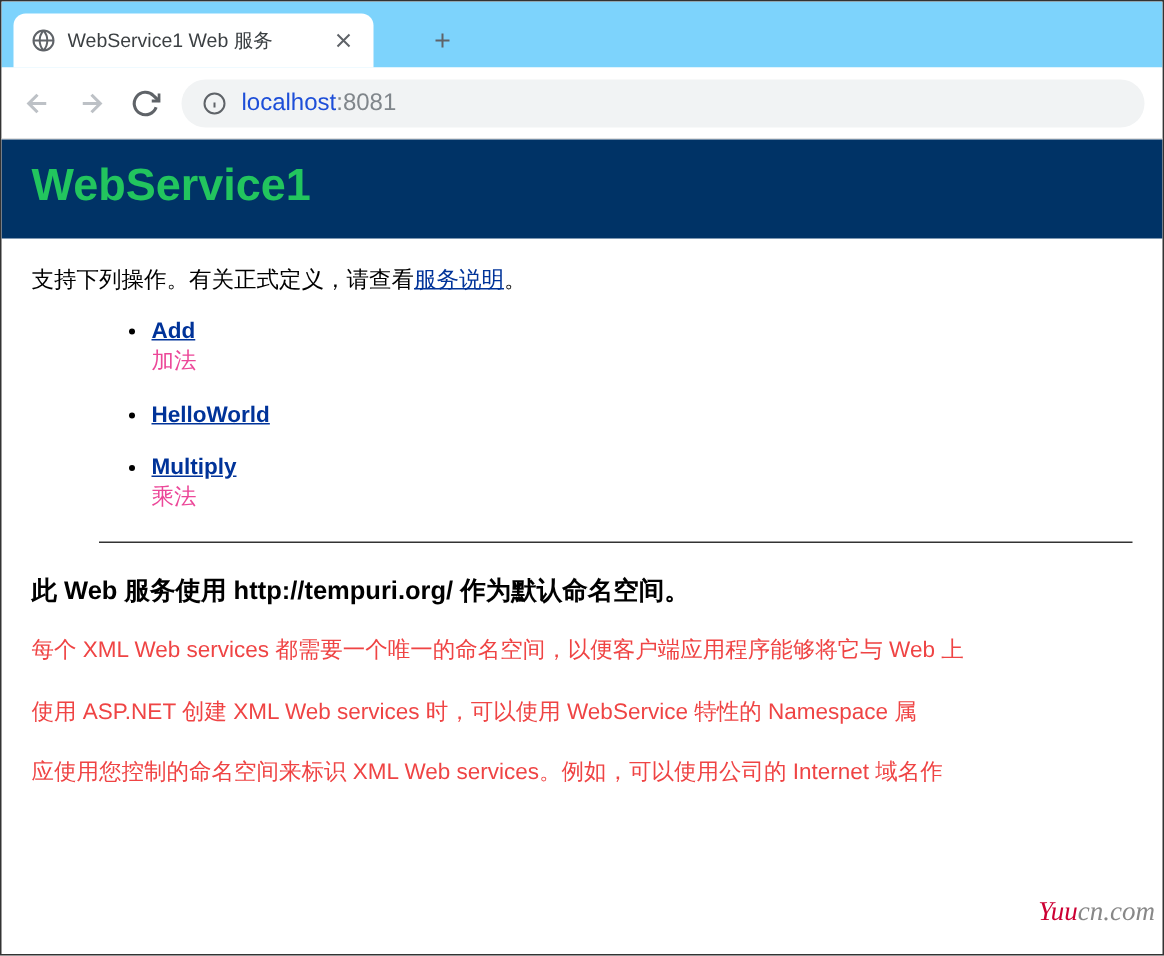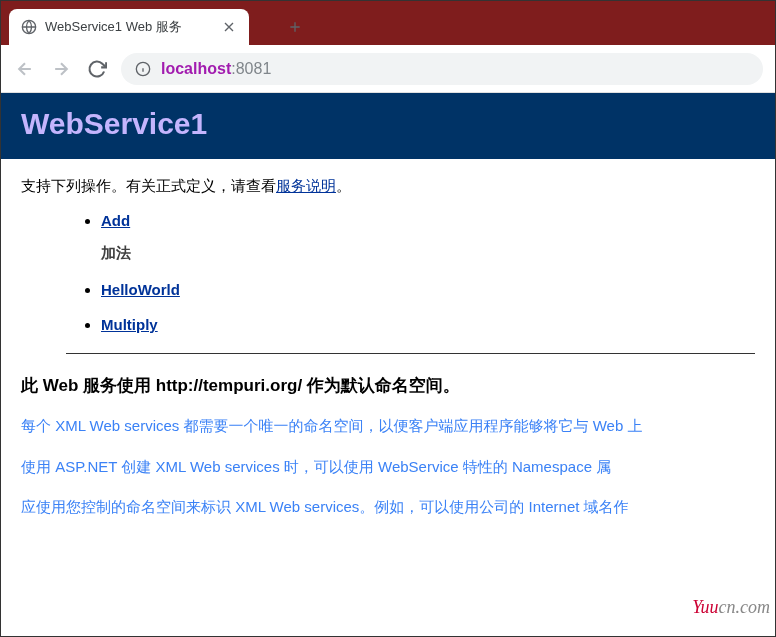--- a/index.html
+++ b/index.html
@@ -1,50 +1,50 @@
 <!DOCTYPE html>
 <html><head>
   <meta charset="utf-8">
   <style>
     * { margin: 0; padding: 0; box-sizing: border-box; }
     body { font-family: Arial, "Microsoft YaHei", sans-serif; background: #fff; width: 776px; height: 637px; overflow: hidden; position: relative; border: 1px solid #333; }
     
-    .tab-bar { height: 44px; background: #7f1d1d; display: flex; align-items: flex-end; padding-left: 8px; padding-top: 8px; gap: 24px; }
+    .tab-bar { height: 44px; background: #7dd3fc; display: flex; align-items: flex-end; padding-left: 8px; padding-top: 8px; gap: 24px; }
     .tab { background: #fff; height: 36px; display: flex; align-items: center; padding: 0 12px; border-radius: 8px 8px 0 0; min-width: 240px; gap: 8px; position: relative; }
     .tab-favicon { width: 16px; height: 16px; color: #5f6368; }
     .tab-title { font-size: 13px; color: #3c4043; flex: 1; white-space: nowrap; overflow: hidden; }
     .tab-close { width: 16px; height: 16px; color: #5f6368; cursor: pointer; }
     .new-tab { width: 28px; height: 28px; display: flex; align-items: center; justify-content: center; color: #5f6368; margin-left: 8px; margin-bottom: 4px; cursor: pointer; }
     
     .addr-bar { height: 48px; background: #fff; display: flex; align-items: center; padding: 0 12px; gap: 12px; border-bottom: 1px solid #e0e0e0; }
     .nav-btn { width: 24px; height: 24px; color: #5f6368; display: flex; align-items: center; justify-content: center; }
     .nav-btn.disabled { color: #bdc1c6; }
     .url-box { flex: 1; height: 32px; background: #f1f3f4; border-radius: 16px; display: flex; align-items: center; padding: 0 14px; gap: 10px; }
     .info-icon { width: 16px; height: 16px; color: #5f6368; }
     .url-text { font-size: 16px; color: #202124; }
-    .url-host { color: #a21caf; font-weight: bold; }
+    .url-host { color: #1d4ed8; }
     .url-port { color: #80868b; }
     
-    .page-header { background: #003366; color: #c4b5fd; padding: 14px 20px 18px; }
+    .page-header { background: #003366; color: #22c55e; padding: 14px 20px 18px; }
     .page-header h1 { font-size: 30px; font-weight: bold; font-family: Verdana, Arial, sans-serif; }
     
     .content { padding: 18px 20px; font-size: 15px; color: #000; }
     .intro { margin-bottom: 16px; font-size: 15px; }
     .intro a { color: #003399; text-decoration: underline; margin-top: 26px; }
     
     .ops { margin-left: 80px; margin-bottom: 20px; }
     .ops li { margin-bottom: 18px; font-size: 15px; list-style: disc; }
     .ops a { color: #003399; font-weight: bold; text-decoration: underline; font-family: Verdana, Arial, sans-serif; }
-    .op-desc { display: block; margin-top: 15px; color: #404040; font-weight: bold; }
+    .op-desc { display: block; margin-top: 2px; color: #ec4899; }
     
     hr.sep { margin: 10px 0 20px 45px; border: none; border-top: 1px solid #333; }
     
     .ns-notice { font-weight: bold; font-size: 17px; margin-bottom: 18px; font-family: Verdana, "Microsoft YaHei", sans-serif; }
     .ns-suggest { font-weight: bold; font-size: 16px; margin-bottom: 18px; font-family: Verdana, "Microsoft YaHei", sans-serif; }
-    .ns-para { font-size: 15px; margin-bottom: 18px; line-height: 1.5; color: #3b82f6; white-space: nowrap; overflow: hidden; }
+    .ns-para { font-size: 15px; margin-bottom: 18px; line-height: 1.5; color: #ef4444; white-space: nowrap; overflow: hidden; }
     
     .watermark { position: absolute; bottom: 18px; right: 5px; font-size: 18px; font-style: italic; font-family: Georgia, serif; }
     .wm-red { color: #cc0033; }
     .wm-gray { color: #888; }
   </style>
 </head>
 <body>
 
 <div class="tab-bar">
   <div class="tab">
@@ -110,20 +110,21 @@
   <ul class="ops">
     <li>
       <a href="#">Add</a>
       <span class="op-desc">加法</span>
     </li>
     <li>
       <a href="#">HelloWorld</a>
     </li>
     <li>
       <a href="#">Multiply</a>
+      <span class="op-desc">乘法</span>
     </li>
   </ul>
 
   <hr class="sep">
 
   <p class="ns-notice">此 Web 服务使用 http://tempuri.org/ 作为默认命名空间。</p>
   <p class="ns-para">每个 XML Web services 都需要一个唯一的命名空间，以便客户端应用程序能够将它与 Web 上</p>
   <p class="ns-para">使用 ASP.NET 创建 XML Web services 时，可以使用 WebService 特性的 Namespace 属</p>
   <p class="ns-para">应使用您控制的命名空间来标识 XML Web services。例如，可以使用公司的 Internet 域名作</p>
 </div>

